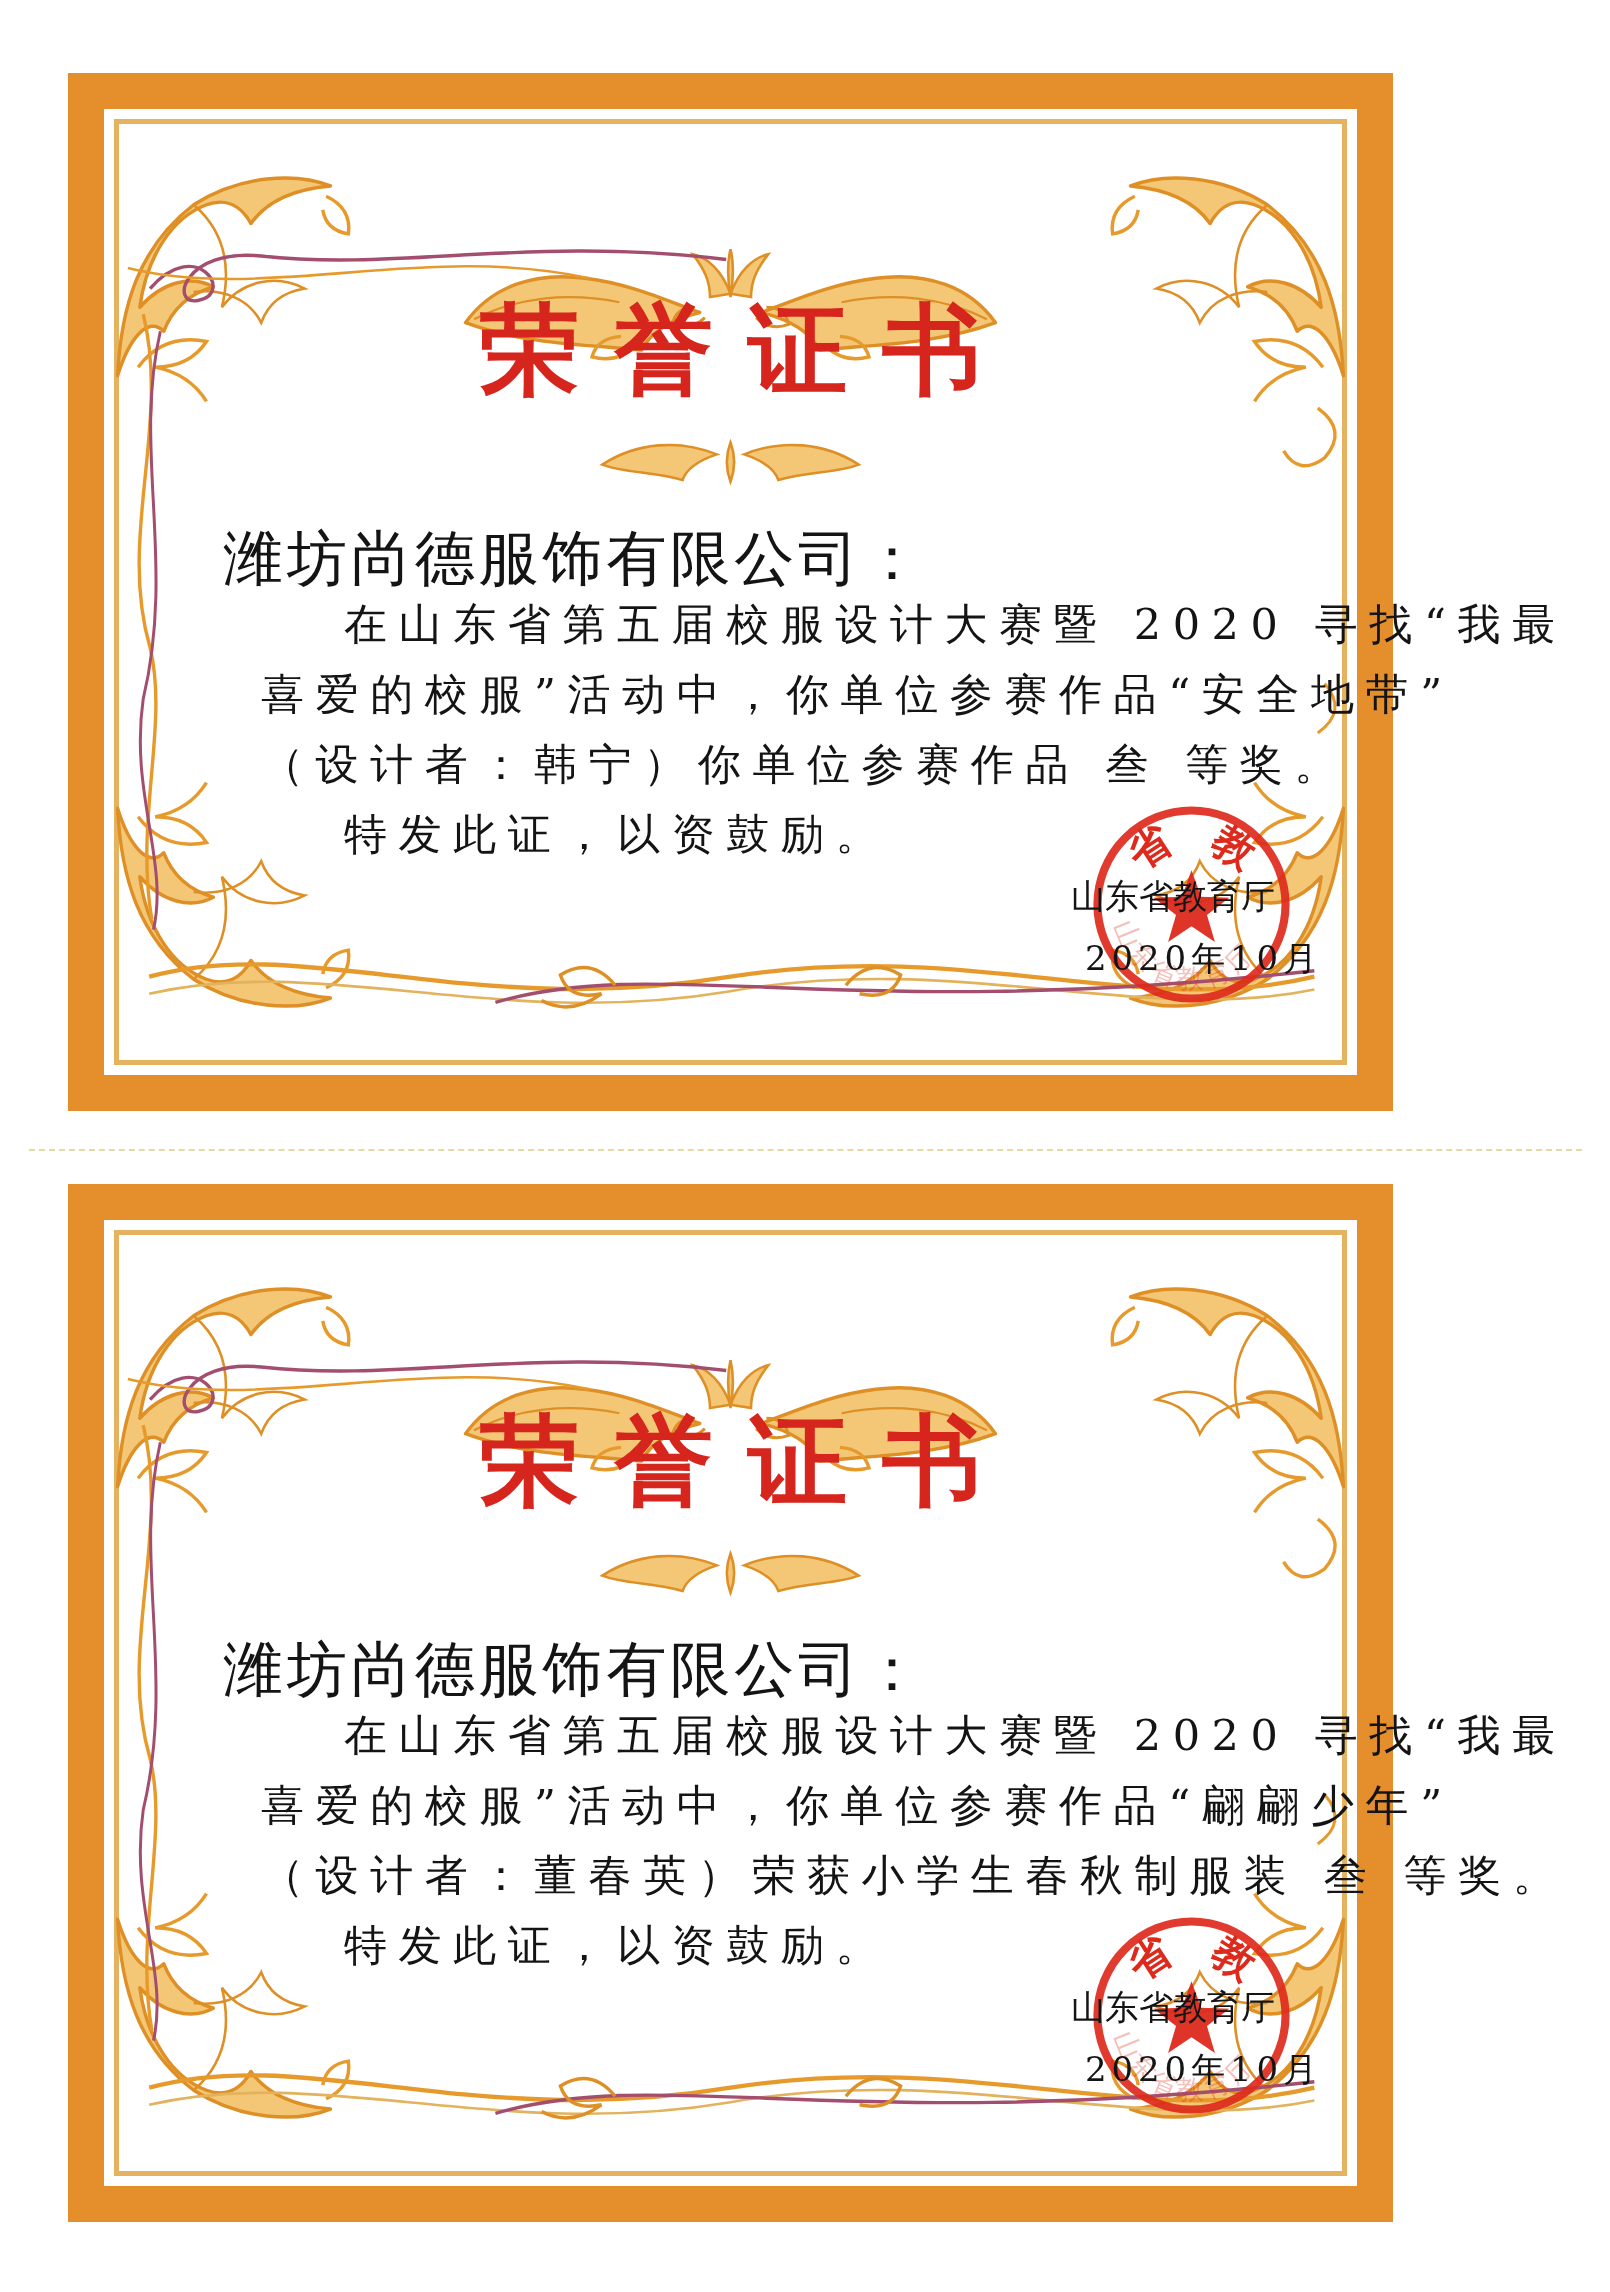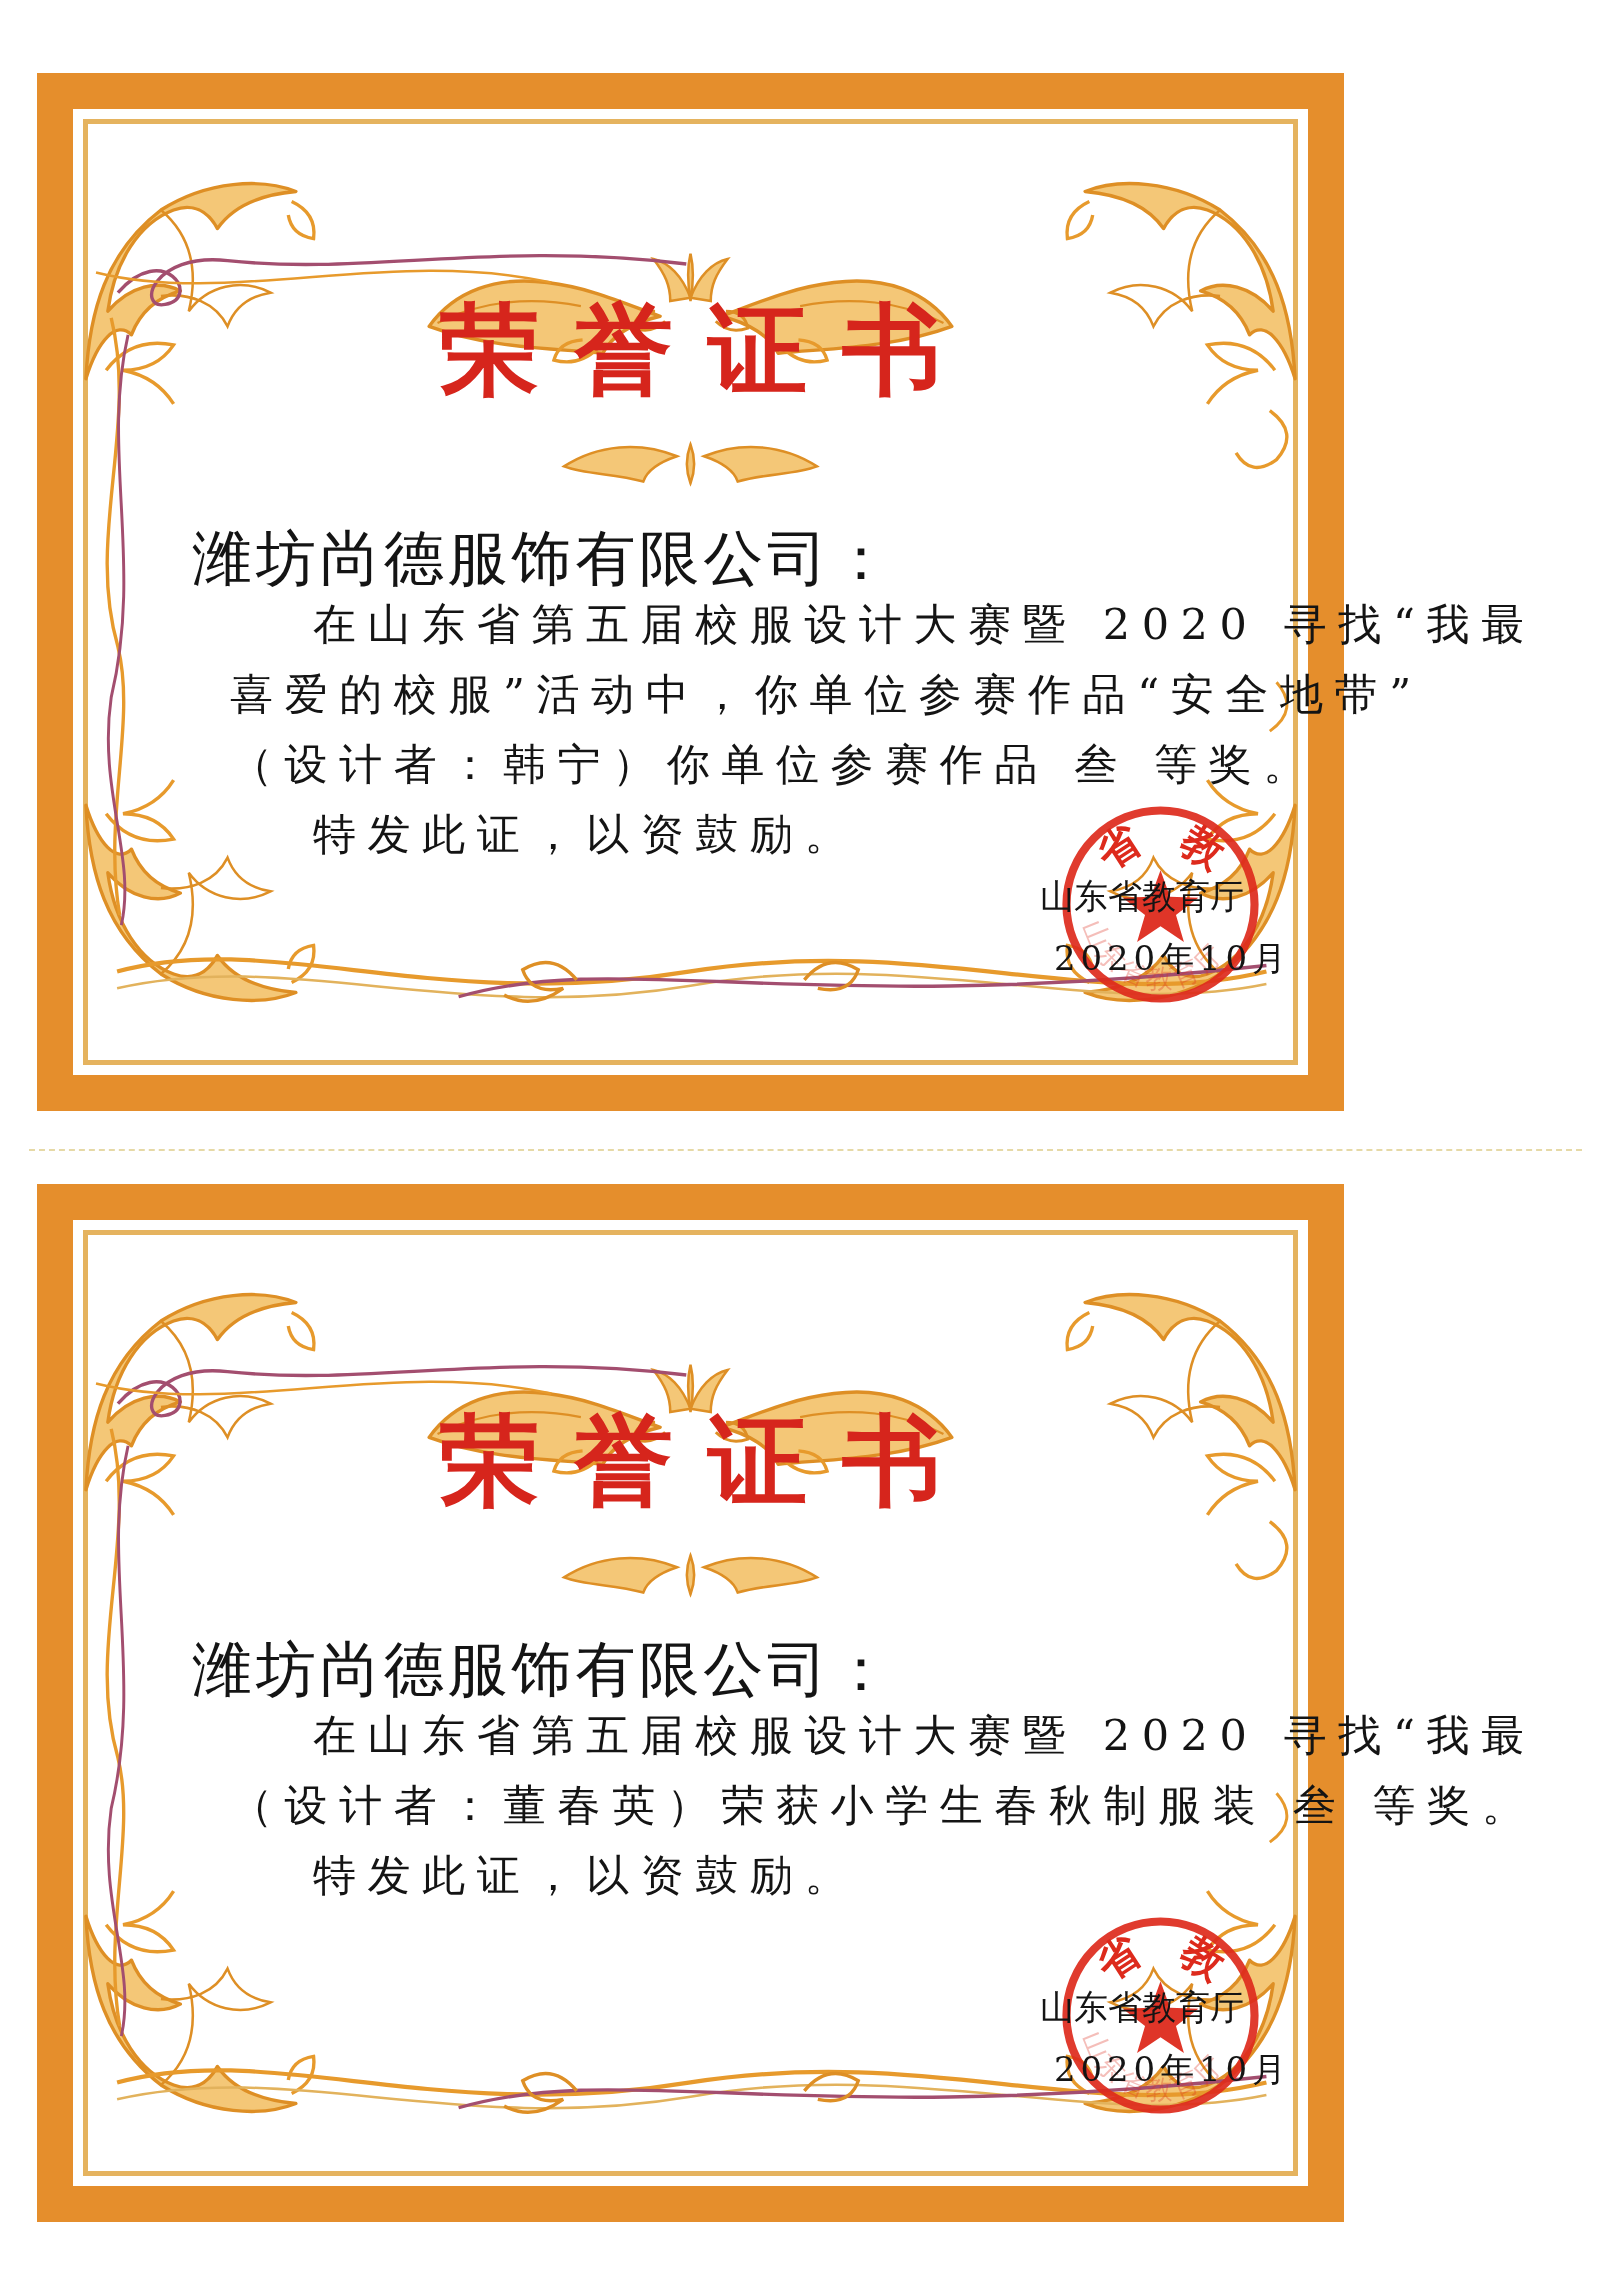--- a/index.html
+++ b/index.html
@@ -1,18 +1,18 @@
 <!DOCTYPE html>
 <html><head>
 <meta charset="utf-8">
 <style>
   html,body{margin:0;padding:0;background:#ffffff;}
   .page{position:relative;width:1611px;height:2293px;background:#ffffff;overflow:hidden;
         font-family:"DejaVu Sans",sans-serif;}
-  .certificate{position:absolute;left:37px;width:1307px;height:1038px;background:#ffffff;}
+  .certificate{position:absolute;left:68px;width:1307px;height:1038px;background:#ffffff;padding-left:18px;}
   .cert-1{top:73px;}
   .cert-2{top:1184px;}
   .band{position:absolute;inset:0;border:36px solid #E58E2C;box-sizing:border-box;}
   .goldframe{position:absolute;inset:46px;border:5.8px solid #E5B35F;box-sizing:border-box;}
   .decor{position:absolute;inset:0;width:100%;height:100%;z-index:1;pointer-events:none;}
   .cert-title{position:absolute;top:212px;left:0;width:100%;margin:0;text-align:center;
         font-size:99px;font-weight:bold;color:#D6251C;letter-spacing:35px;text-indent:35px;
         z-index:2;font-family:"DejaVu Sans",sans-serif;}
   .recipient{position:absolute;left:155px;top:446px;font-size:60px;color:#141414;z-index:2;
         letter-spacing:3.9px;font-family:"DejaVu Serif",serif;}
@@ -115,20 +115,21 @@
   <article class="certificate cert-2">
     <div class="band"></div>
     <div class="goldframe"></div>
     <svg class="decor" viewBox="0 0 1550 1070">
       <use href="#frame-decor"></use>
     </svg>
     <h1 class="cert-title">荣誉证书</h1>
     <div class="recipient">潍坊尚德服饰有限公司：</div>
     <div class="body-text">
       <div class="line indent">在山东省第五届校服设计大赛暨 2020 寻找“我最</div>
+      <div class="line">喜爱的校服”活动中，你单位参赛作品“翩翩少年”</div>
       <div class="line">（设计者：董春英）荣获小学生春秋制服装 叁 等奖。</div>
       <div class="line indent">特发此证，以资鼓励。</div>
     </div>
     <div class="sig">
       <div class="issuer">山东省教育厅</div>
       <div class="date">2020年10月</div>
     </div>
     <svg class="seal" viewBox="0 0 240 240">
       <circle cx="120" cy="120" r="104" fill="none" stroke="#DD2A1C" stroke-width="9" opacity="0.92"></circle>
       <polygon points="0,-44 10.6,-14.6 41.8,-13.6 17.1,5.6 25.9,35.6 0,18 -25.9,35.6 -17.1,5.6 -41.8,-13.6 -10.6,-14.6" transform="translate(120,126)" fill="#DD2A1C" opacity="0.95"></polygon>

